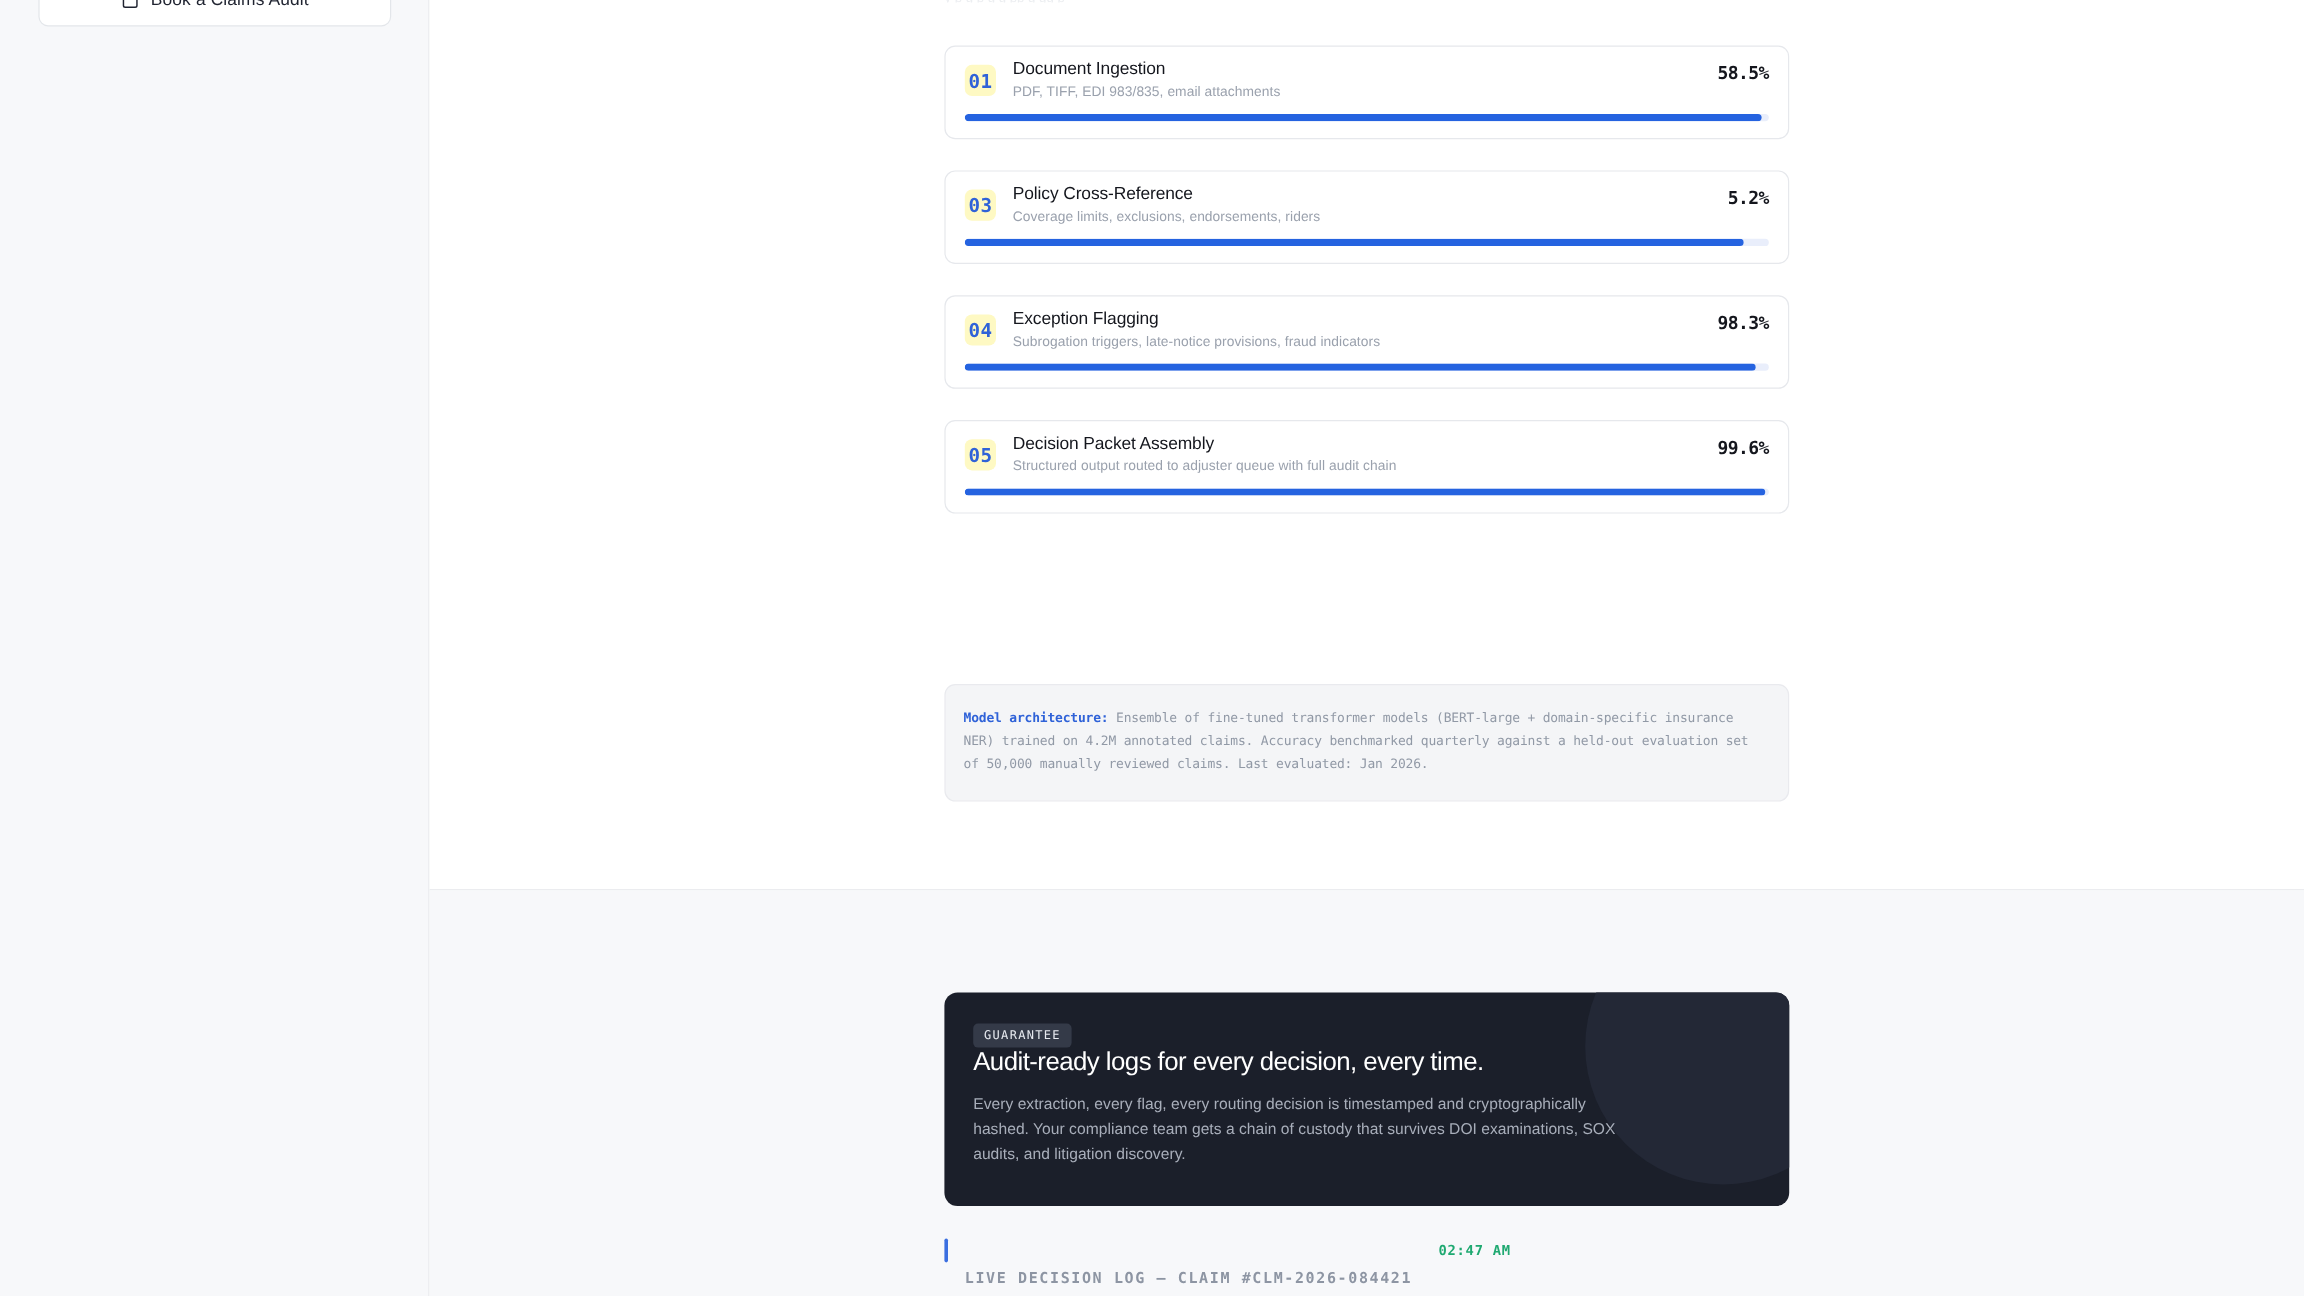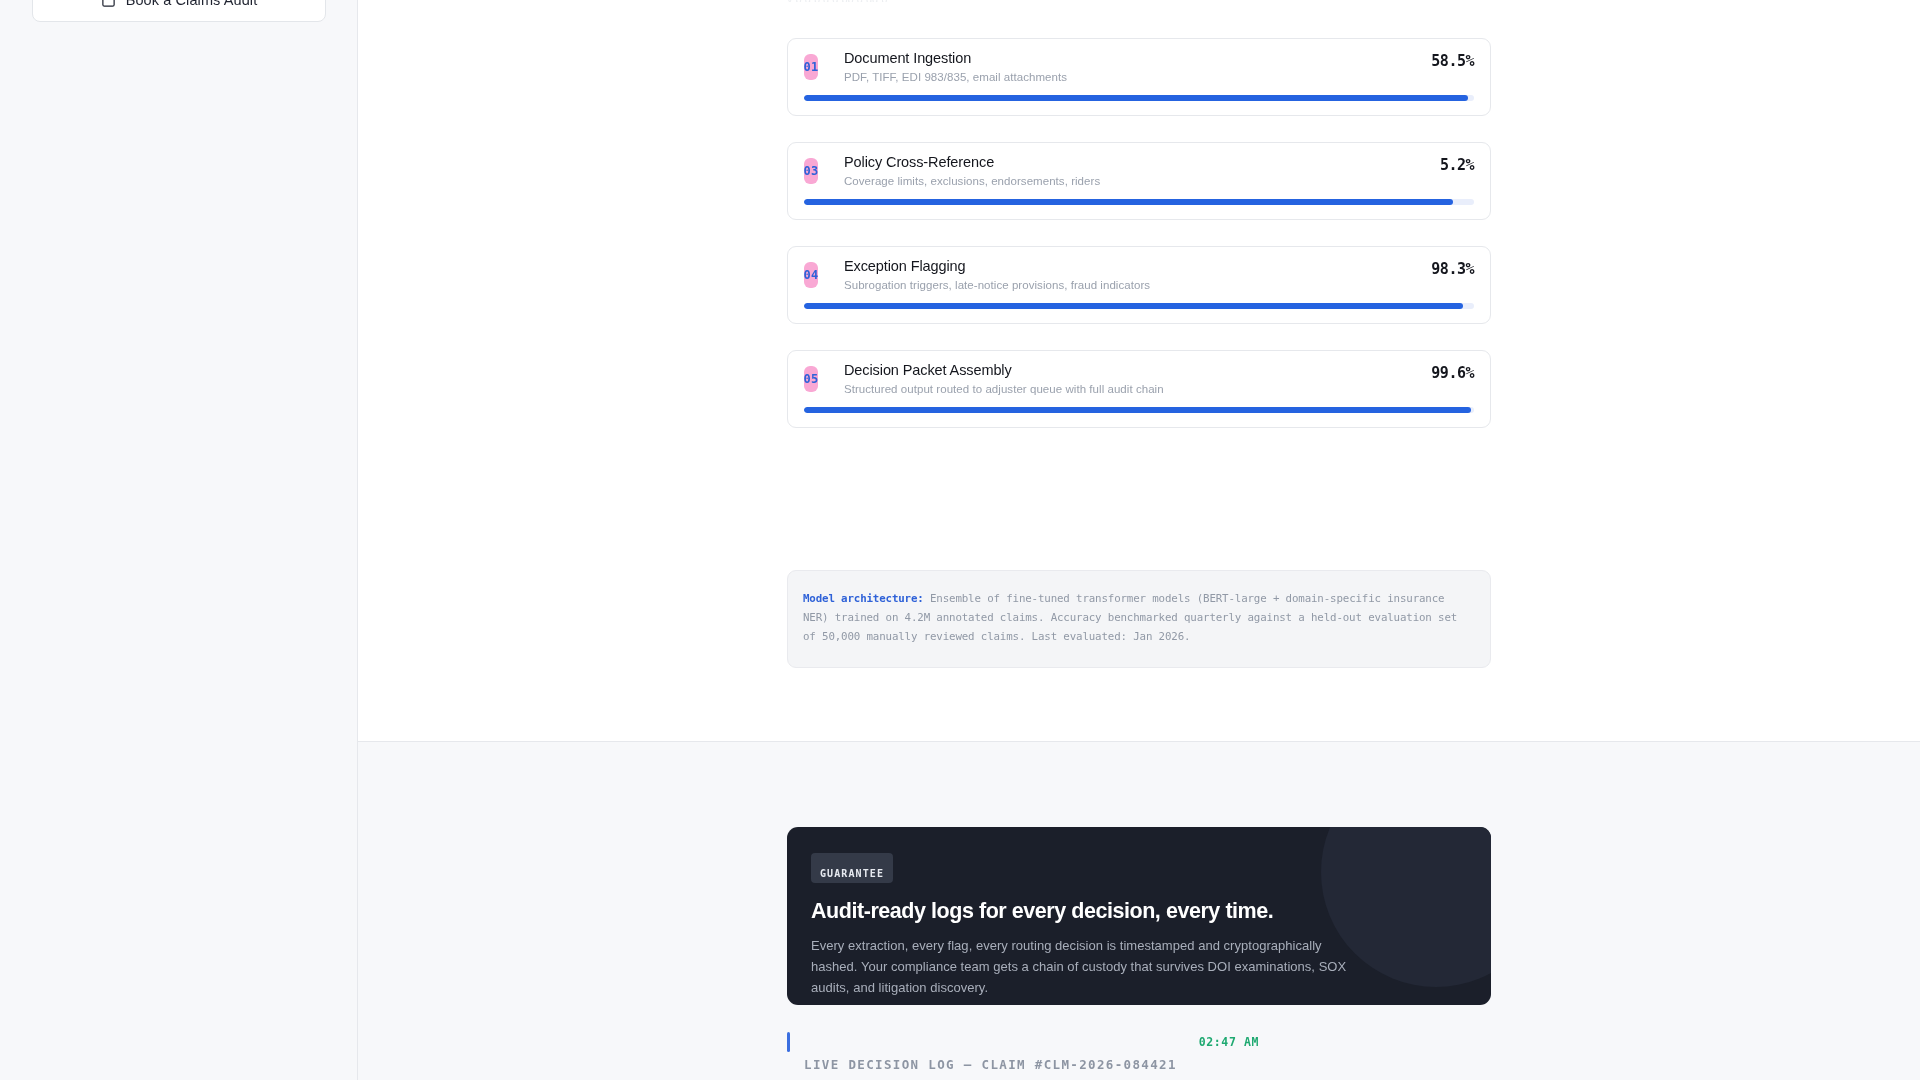--- a/index.html
+++ b/index.html
@@ -66,26 +66,26 @@
     background: #ffffff;
     border: 1px solid #e6e8ec;
     border-radius: 9px;
     height: 78px;
     margin-bottom: 26px;
     position: relative;
     padding: 0;
   }
   .stage-num {
     position: absolute; left: 16px; top: 15px;
-    width: 14px; height: 26px;
-    background: #f9a8d4;
+    width: 26px; height: 26px;
+    background: #fef9c3;
     border-radius: 6px;
     display: flex; align-items: center; justify-content: center;
     font-family: "DejaVu Sans Mono", monospace;
-    font-size: 12px; font-weight: 700; color: #2f62d8;
+    font-size: 16px; font-weight: 700; color: #2f62d8;
     letter-spacing: .3px;
   }
   .stage-title {
     position: absolute; left: 56px; top: 11px;
     font-size: 14.5px; font-weight: 400; color: #14161d;
     letter-spacing: -.1px;
   }
   .stage-sub {
     position: absolute; left: 56px; top: 32px;
     font-size: 11.5px; color: #9aa1ad; letter-spacing: .05px;
@@ -137,27 +137,27 @@
     position: absolute; right: -60px; top: -70px;
     width: 230px; height: 230px; border-radius: 50%;
     background: #232836;
   }
   .g-inner { position: relative; z-index: 2; padding: 26px 24px 0 24px; }
   .g-badge {
     display: inline-block;
     background: #343a48;
     color: #e7eaf0;
     font-family: "DejaVu Sans Mono", monospace;
-    font-size: 10px; font-weight: 700; letter-spacing: 1.1px;
-    padding: 15px 9px 4px 9px;
+    font-size: 10px; font-weight: 400; letter-spacing: 1.1px;
+    padding: 5px 9px 4px 9px;
     border-radius: 4px;
   }
   .g-head {
-    margin-top: 16px;
-    font-size: 21.5px; font-weight: 700; color: #ffffff;
+    margin-top: 0;
+    font-size: 21.5px; font-weight: 400; color: #ffffff;
     letter-spacing: -.45px;
   }
   .g-body {
     margin-top: 11px;
     font-size: 13px; line-height: 1.62; color: #a8aeba;
     letter-spacing: .03px; max-width: 545px;
   }
 
   
   .livelog {

